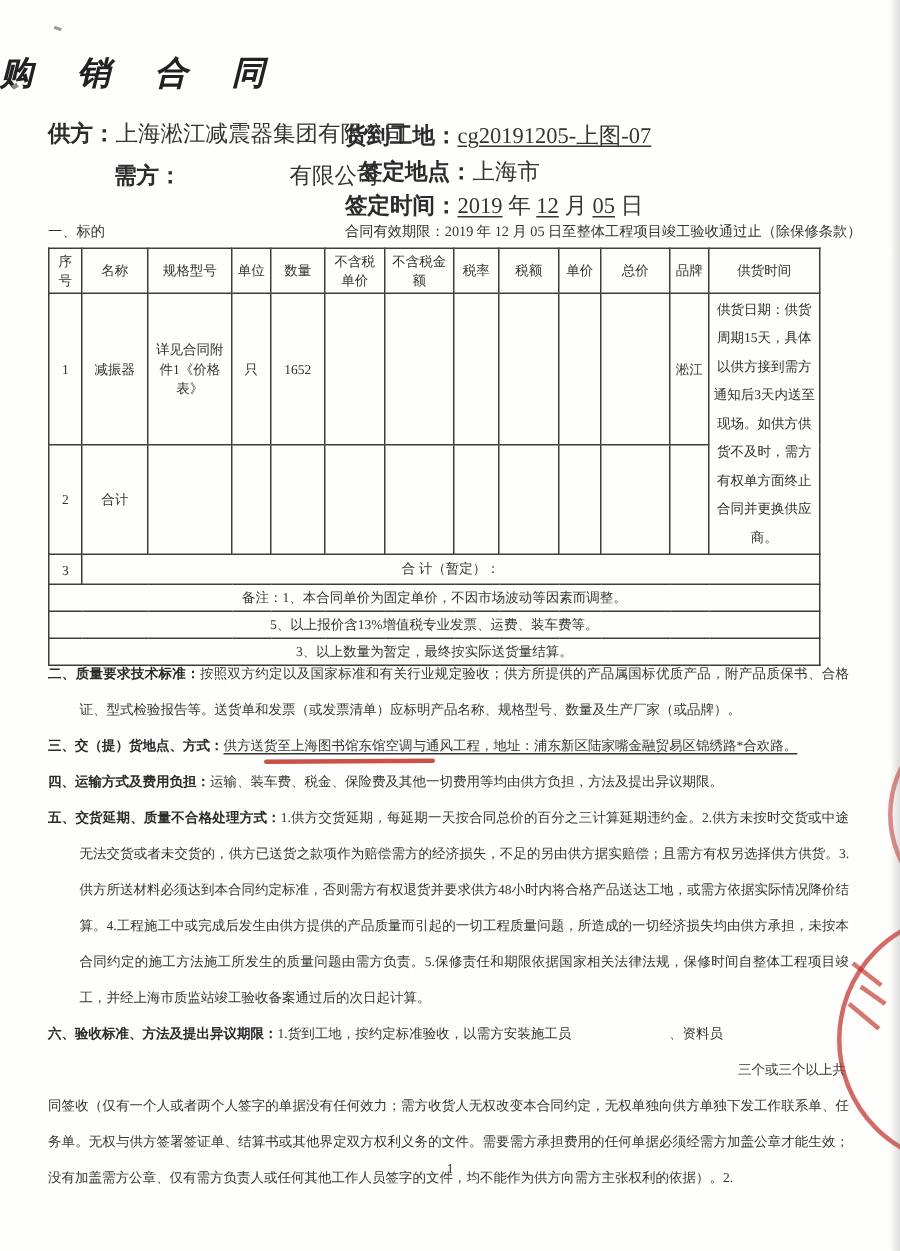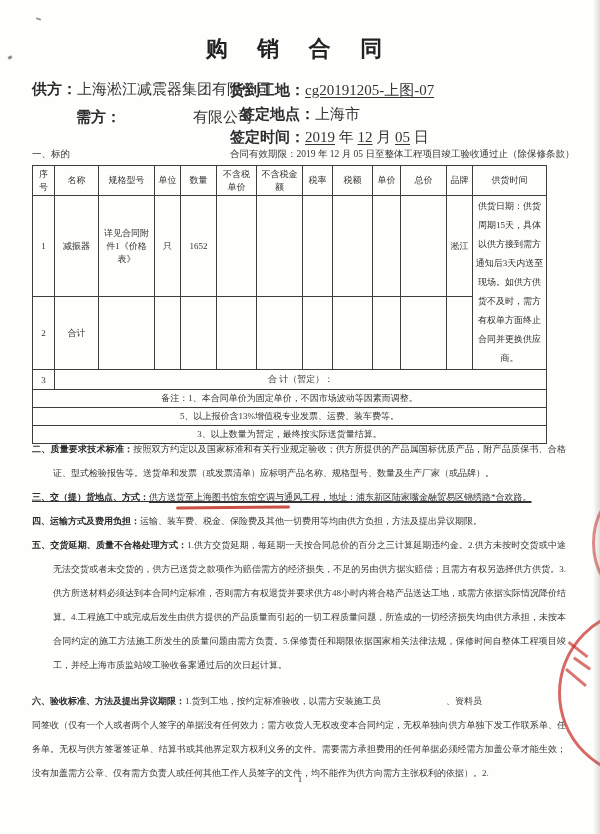--- a/index.html
+++ b/index.html
@@ -3,22 +3,22 @@
 <meta charset="utf-8">
 <style>
   html,body{margin:0;padding:0;background:#fff;}
   .page{
     position:relative;width:600px;height:834px;background:#fefefd;
     font-family:"Liberation Serif","DejaVu Serif",serif;color:#343434;
     overflow:hidden;
   }
   
   .doc-title{
-    position:absolute;top:34px;left:0;width:100%;text-align:center;
-    font-size:22px;font-weight:bold;letter-spacing:12px;color:#222;
+    position:absolute;top:34px;left:0;width:100%;text-align:left;
+    font-size:22px;font-weight:bold;letter-spacing:12px;color:#222;font-style:italic;
   }
   
   .meta{position:absolute;font-size:15px;white-space:nowrap;}
   .meta b{font-weight:bold;color:#2c2c2c;}
   .m-supplier{left:32px;top:80px;}
   .m-buyer{left:32px;top:108px;margin-left:44px;}
   .buyer-gap{display:inline-block;width:72px;}
   .m-cno{left:230px;top:81px;}
   .m-place{left:240px;top:105px;}
   .m-time{left:230px;top:128px;text-align:center;}
@@ -45,26 +45,26 @@
     text-align:left;font-weight:bold;font-size:9px;line-height:19px;
     padding:4px 4px;vertical-align:middle;color:#2e2e2e;
   }
   td.left{text-align:left;padding-left:5px;}
   td.indent{text-align:left;padding-left:20px;}
   
   .terms{position:absolute;left:32px;top:437px;width:534px;font-size:9px;line-height:24px;text-align:justify;}
   .term{margin:0;padding-left:21px;text-indent:-21px;}
   .term b{font-weight:bold;color:#2b2b2b;}
   .term.noindent{padding-left:0;text-indent:0;}
-  .t3wrap{position:relative;text-decoration:underline;}
+  .t3wrap{position:relative;}
   .red-underline{
     position:absolute;left:144px;top:21px;width:114px;height:3px;
     background:#c23126;opacity:.85;border-radius:2px;transform:rotate(-.4deg);
   }
-  .line-flex{display:flex;align-items:flex-start;padding-left:0;text-indent:0;margin-top:12px;}
+  .line-flex{display:flex;align-items:flex-start;padding-left:0;text-indent:0;}
   .flex-gap{flex:1;}
   .trail-gap{width:84px;}
   .right-line{text-align:right;padding-right:2px;}
   
   .page-num{position:absolute;left:0;top:774px;width:100%;text-align:center;font-size:9px;color:#333;}
   
   .stamp-big{
     position:absolute;left:558px;top:608px;width:164px;height:164px;
     border:3px solid rgba(197,42,36,.7);border-radius:50%;
     filter:blur(.3px);
@@ -197,20 +197,21 @@
 
     <p class="term"><b>五、交货延期、质量不合格处理方式：</b><span>1.供方交货延期，每延期一天按合同总价的百分之三计算延期违约金。2.供方未按时交货或中途无法交货或者未交货的，供方已送货之款项作为赔偿需方的经济损失，不足的另由供方据实赔偿；且需方有权另选择供方供货。3.供方所送材料必须达到本合同约定标准，否则需方有权退货并要求供方48小时内将合格产品送达工地，或需方依据实际情况降价结算。4.工程施工中或完成后发生由供方提供的产品质量而引起的一切工程质量问题，所造成的一切经济损失均由供方承担，未按本合同约定的施工方法施工所发生的质量问题由需方负责。5.保修责任和期限依据国家相关法律法规，保修时间自整体工程项目竣工，并经上海市质监站竣工验收备案通过后的次日起计算。</span></p>
 
     <p class="term line-flex">
         <b>六、验收标准、方法及提出异议期限：</b>
         <span>1.货到工地，按约定标准验收，以需方安装施工员</span>
         <span class="flex-gap"></span>
         <span>、资料员</span>
         <span class="trail-gap"></span>
       </p>
+    <p class="term noindent right-line">三个或三个以上共</p>
     <p class="term noindent">同签收（仅有一个人或者两个人签字的单据没有任何效力；需方收货人无权改变本合同约定，无权单独向供方单独下发工作联系单、任务单。无权与供方签署签证单、结算书或其他界定双方权利义务的文件。需要需方承担费用的任何单据必须经需方加盖公章才能生效；没有加盖需方公章、仅有需方负责人或任何其他工作人员签字的文件，均不能作为供方向需方主张权利的依据）。2.</p>
   </div>
 
   <div class="page-num">1</div>
 
   <div class="stamp-big"></div>
   <div class="stamp-small"></div>
   <div class="stamp-mark mk1"></div>
   <div class="stamp-mark mk2"></div>
   <div class="stamp-mark mk3"></div>

